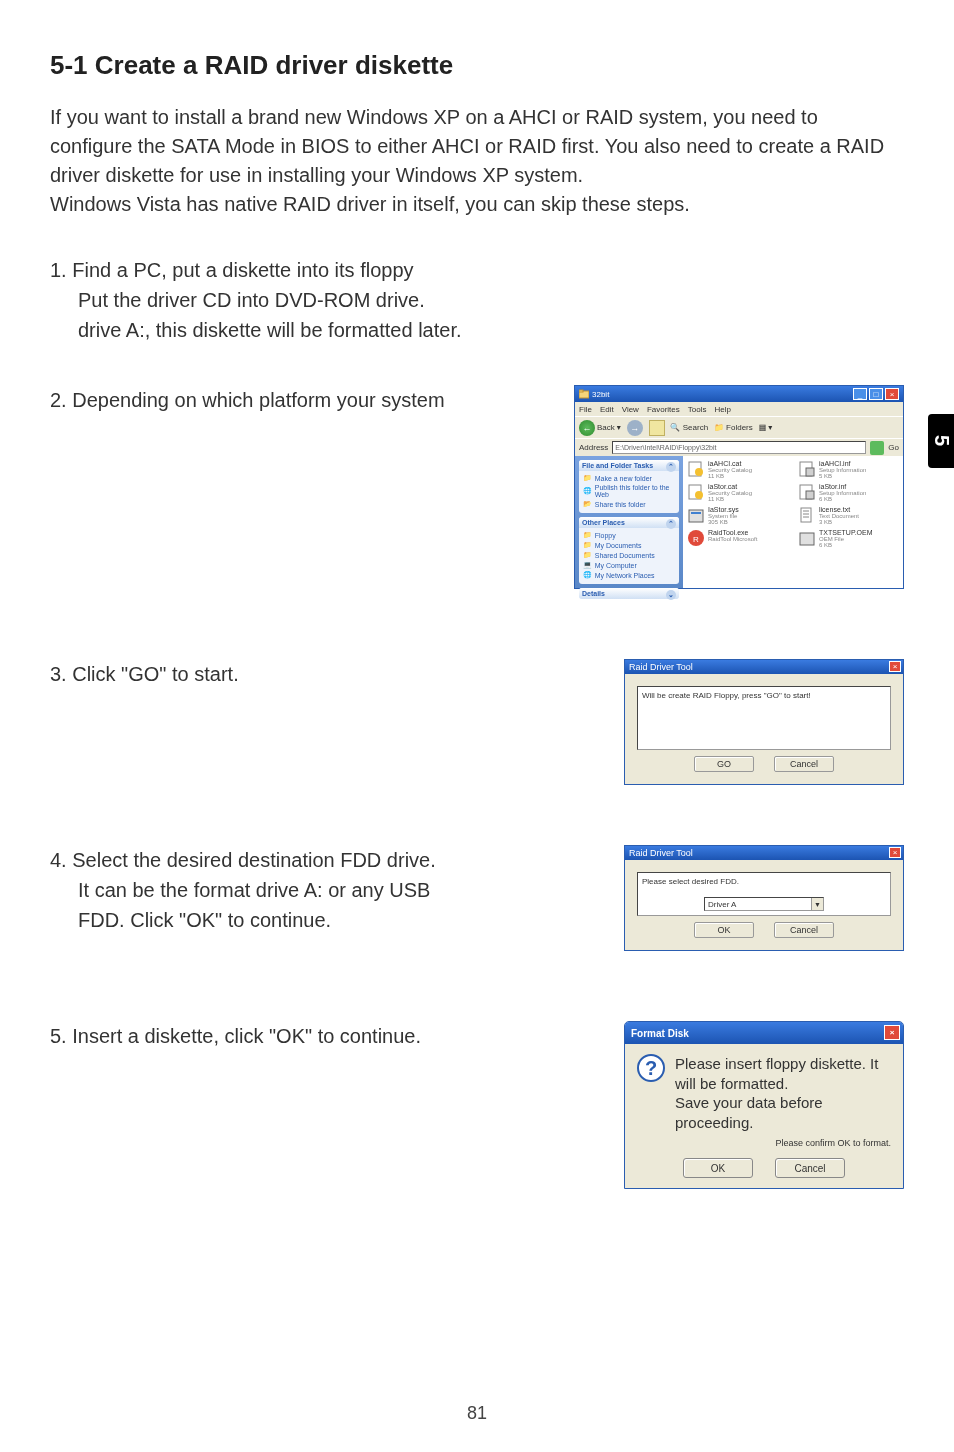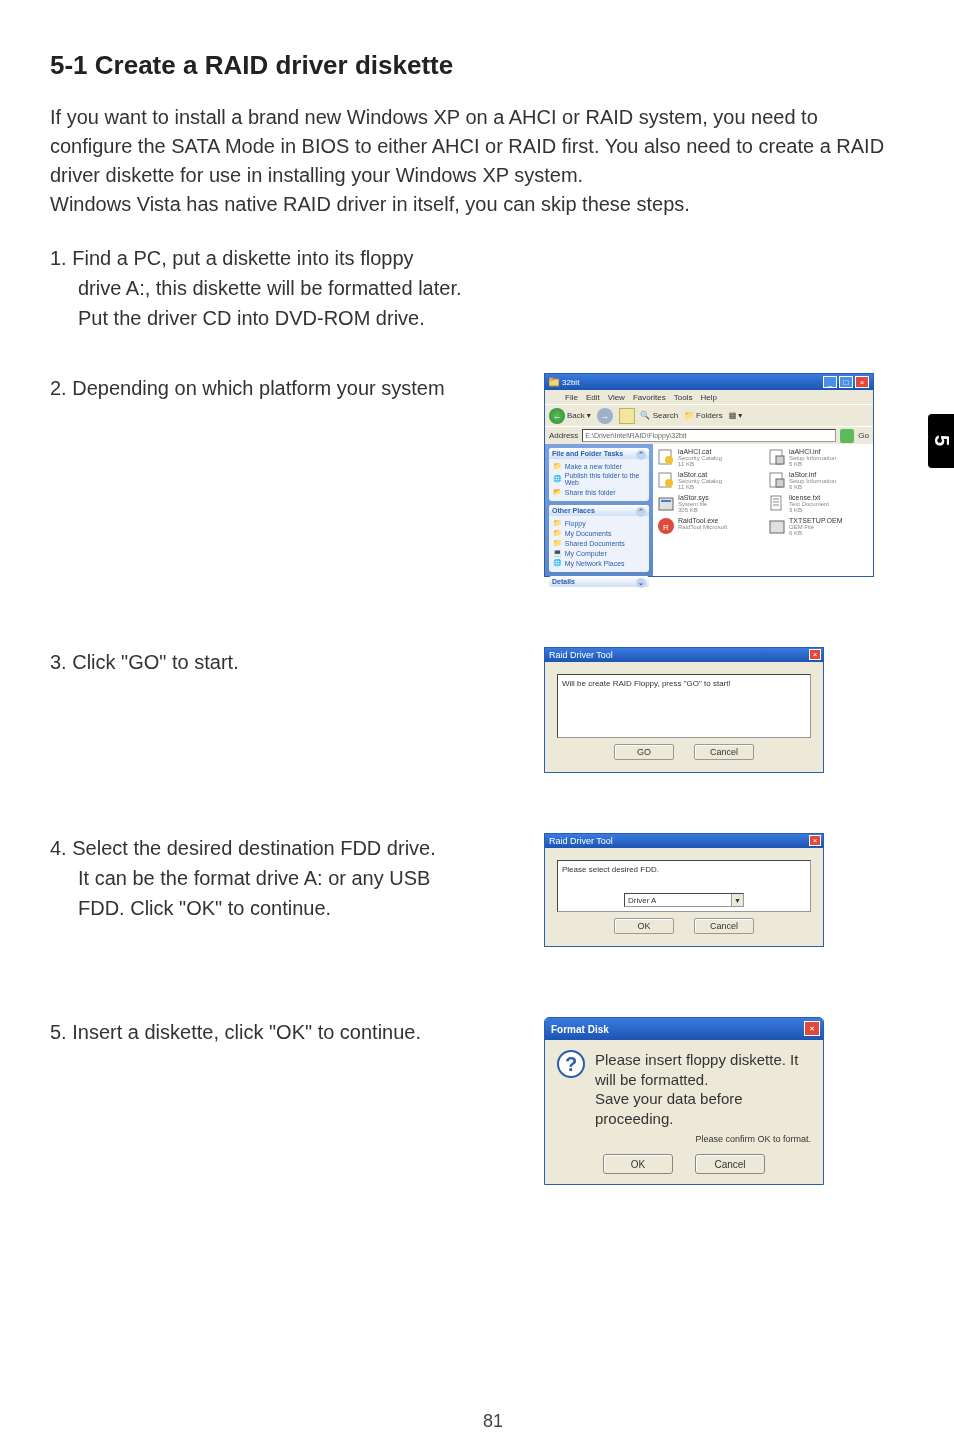--- a/index.html
+++ b/index.html
@@ -15,21 +15,21 @@
   h2 {
     font-size: 26px;
     font-weight: bold;
     color: #222;
     margin-bottom: 22px;
   }
   .intro {
     font-size: 20px;
     line-height: 1.45;
     color: #333;
-    margin-bottom: 24px;
+    margin-bottom: 36px;
   }
   .step-row {
     display: flex;
     align-items: flex-start;
     margin-bottom: 40px;
   }
   .step-text {
     flex: 1;
     font-size: 20px;
     line-height: 1.5;
@@ -37,21 +37,21 @@
     padding-right: 20px;
   }
   .step-text .indent {
     display: block;
     padding-left: 28px;
   }
   .step-text b { font-weight: bold; }
   .step-img-area {
     width: 360px;
     display: flex;
-    justify-content: flex-start;
+    justify-content: flex-end;
     align-items: flex-start;
   }
 
   .side-tab {
     position: absolute;
     right: 0;
     top: 414px;
     width: 26px;
     height: 54px;
     background: #000;
@@ -62,47 +62,46 @@
     align-items: center;
     justify-content: center;
     writing-mode: vertical-rl;
     text-orientation: mixed;
     border-top-left-radius: 4px;
     border-bottom-left-radius: 4px;
   }
 
   .page-num {
     position: absolute;
-    bottom: 20px;
+    bottom: 28px;
     left: 50%;
     transform: translateX(-50%);
     font-size: 18px;
     color: #444;
-    margin-left: 16px;
   }
 
   .explorer-window {
     width: 330px;
     border: 1px solid #2a5db0;
     font-size: 8px;
     background: #fff;
   }
   .explorer-title {
     height: 16px;
     background: linear-gradient(#3a7be0,#1c54b2);
     display: flex;
     align-items: center;
     padding: 0 4px;
     color: #fff;
   }
   .explorer-title .win-icons { margin-left: auto; display: flex; gap: 2px; }
   .win-btn { width: 14px; height: 12px; background: #4a8fe8; border: 1px solid #fff; display: flex; align-items: center; justify-content: center; font-size: 8px; }
   .win-btn.close { background: #e04a3a; }
   .explorer-title svg { margin-right: 3px; }
-  .explorer-menu { background: #ece9d8; height: 14px; display: flex; align-items: center; padding-left: 20px; gap: 8px; color: #333; }
+  .explorer-menu { background: #ece9d8; height: 14px; display: flex; align-items: center; padding-left: 4px; gap: 8px; color: #333; }
   .explorer-toolbar { background: #ece9d8; height: 22px; display: flex; align-items: center; padding-left: 4px; gap: 6px; border-top: 1px solid #fff; }
   .tool-btn { display: flex; align-items: center; gap: 2px; }
   .circle-btn { width: 16px; height: 16px; border-radius: 50%; display: flex; align-items: center; justify-content: center; color: #fff; font-size: 9px; }
   .back-btn { background: radial-gradient(#5dbb5d,#2e8b2e); }
   .fwd-btn { background: #9db1c8; }
   .up-btn { width: 16px; height: 16px; background: #f0e6a0; border: 1px solid #c0b060; }
   .explorer-address { background: #ece9d8; height: 18px; display: flex; align-items: center; padding: 0 4px; border-top: 1px solid #fff; gap: 4px; }
   .addr-input { flex: 1; background: #fff; border: 1px inset #999; height: 13px; display: flex; align-items: center; padding-left: 2px; color: #666; font-size: 7px; }
   .go-btn { width: 14px; height: 14px; background: #5dbb5d; border-radius: 2px; }
   .explorer-body { display: flex; height: 132px; }
@@ -139,21 +138,21 @@
   .raidtool-title .win-btn { position: absolute; right: 2px; top: 1px; width: 12px; height: 11px;}
   .raidtool-body { padding: 12px; }
   .raidtool-msg {
     background: #fff;
     border: 1px inset #999;
     height: 64px;
     padding: 4px;
     font-size: 8px;
     color: #333;
   }
-  .raidtool-msg.short { height: 52px; display: flex; flex-direction: column; justify-content: space-between;}
+  .raidtool-msg.short { height: 44px; display: flex; flex-direction: column; justify-content: space-between;}
   .raidtool-btn-row {
     display: flex;
     justify-content: center;
     gap: 20px;
     padding-top: 6px;
   }
   .dlg-btn {
     width: 60px;
     height: 16px;
     background: #ece9d8;
@@ -243,22 +242,22 @@
 </head>
 <body>
 
 <h2>5-1 Create a RAID driver diskette</h2>
 
 <p class="intro">If you want to install a brand new Windows XP on a AHCI or RAID system, you need to configure the SATA Mode in BIOS to either AHCI or RAID first. You also need to create a RAID driver diskette for use in installing your Windows XP system.<br>Windows Vista has native RAID driver in itself, you can skip these steps.</p>
 
 <div class="step-row">
   <div class="step-text">
     <span>1. Find a PC, put a diskette into its floppy </span>
+    <span class="indent">Put the driver CD into DVD-ROM drive.</span>
     <span class="indent">drive A:, this diskette will be formatted later. </span>
-    <span class="indent">Put the driver CD into DVD-ROM drive.</span>
   </div>
   <div class="step-img-area"></div>
 </div>
 
 <div class="step-row" style="margin-bottom:70px;">
   <div class="step-text">
     <span>2. Depending on which platform your system </span>
   </div>
   <div class="step-img-area">
     <div class="explorer-window">

